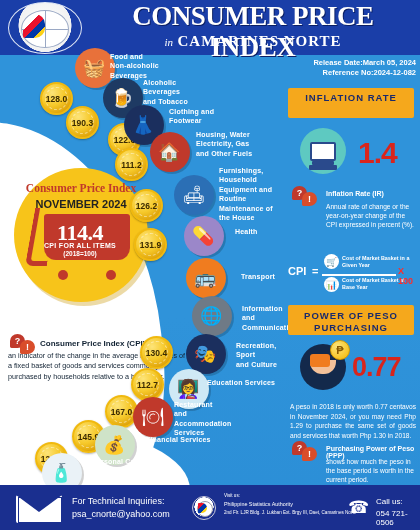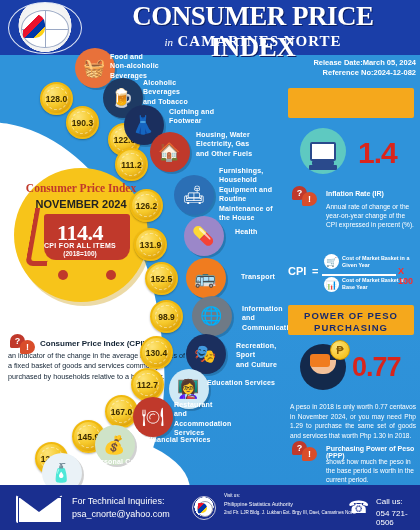--- a/index.html
+++ b/index.html
@@ -294,24 +294,22 @@
       <div class="ico" style="left: 174px; top: 175px; background: rgb(43, 111, 181);">🛋</div>
       <div class="clabel" style="left: 219px; top: 166px; max-width: 82px; white-space: pre-line;">Furnishings,
 Household
 Equipment and
 Routine
 Maintenance of
 the House</div>
       <div class="coin" style="left: 134px; top: 228px;">131.9</div>
       <div class="ico" style="left: 184px; top: 216px; background: rgb(155, 135, 201);">💊</div>
       <div class="clabel" style="left: 235px; top: 227px; max-width: 82px; white-space: pre-line;">Health</div>
-      <div class="coin" style="left: 145px; top: 262px;">152.5</div>
       <div class="ico" style="left: 186px; top: 258px; background: rgb(240, 124, 31);">🚌</div>
       <div class="clabel" style="left: 241px; top: 272px; max-width: 82px; white-space: pre-line;">Transport</div>
-      <div class="coin" style="left: 150px; top: 300px;">98.9</div>
       <div class="ico" style="left: 192px; top: 296px; background: rgb(111, 122, 134);">🌐</div>
       <div class="clabel" style="left: 242px; top: 304px; max-width: 82px; white-space: pre-line;">Information
 and
 Communication</div>
       <div class="coin" style="left: 140px; top: 336px;">130.4</div>
       <div class="ico" style="left: 186px; top: 334px; background: rgb(27, 47, 94);">🎭</div>
       <div class="clabel" style="left: 236px; top: 341px; max-width: 82px; white-space: pre-line;">Recreation, Sport
 and Culture</div>
       <div class="coin" style="left: 131px; top: 368px;">112.7</div>
       <div class="ico" style="left: 169px; top: 369px; background: rgb(207, 233, 245);">👩‍🏫</div>
@@ -324,20 +322,21 @@
       <div class="coin" style="left: 72px; top: 420px;">145.9</div>
       <div class="ico" style="left: 95px; top: 425px; background: rgb(207, 227, 200);">💰</div>
       <div class="clabel" style="left: 146px; top: 435px; max-width: 82px; white-space: pre-line;">Financial Services</div>
       <div class="coin" style="left: 35px; top: 442px;">126.6</div>
       <div class="ico" style="left: 42px; top: 453px; background: rgb(234, 242, 247);">🧴</div>
       <div class="clabel" style="left: 92px; top: 457px; max-width: 82px; white-space: pre-line;">Personal Care, and Miscellaneous
 Goods and Services</div>
     </div>
 
   <div class="band band1">
+    <span>INFLATION RATE</span>
   </div>
   <div class="monitor">
     <div class="mon-screen"></div>
       <div class="mon-base"></div>
       <div class="keyb"></div>
   </div>
   <div class="bigstat" style="left:358px; top:136px;">1.4</div>
 
   <div class="def-icon" style="left:292px; top:186px;">
     <span class="bub q">?</span>

